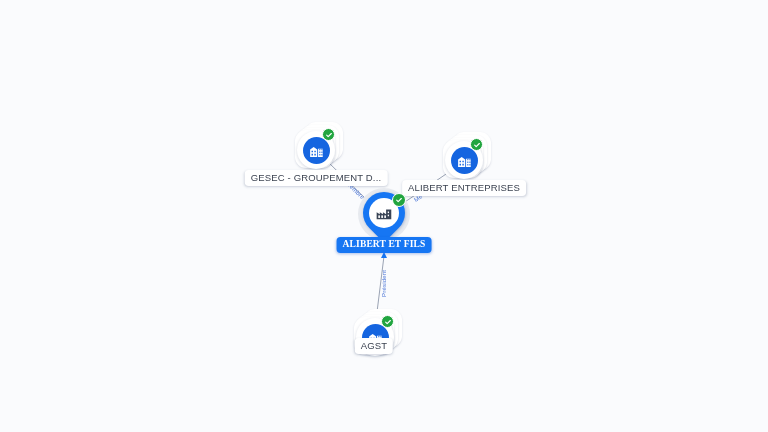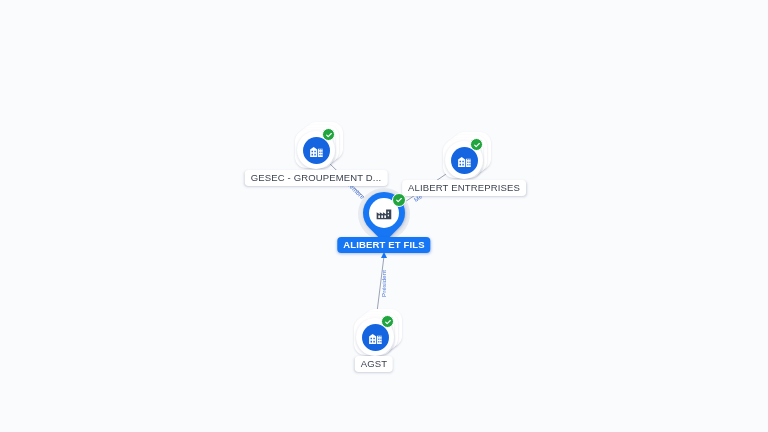--- a/index.html
+++ b/index.html
@@ -113,20 +113,21 @@
     border-radius: 4px;
     box-shadow: 0 1px 2.5px rgba(40,60,100,0.22);
     line-height: 1;
   }
   .caption.selected {
     background: #1676f3;
     color: #ffffff;
     font-weight: bold;
     font-size: 9.5px;
     box-shadow: 0 1px 3px rgba(20,80,200,0.35);
+    font-family: Liberation Serif, serif;
   }
 
   
   .pin-halo {
     position: absolute;
     left: -26px;
     top: -26px;
     width: 52px;
     height: 52px;
     border-radius: 50%;
@@ -257,21 +258,21 @@
           <path fill="#ffffff" d="M3 21V10.5l5-3.6 5 3.6V21H3zm2-2h2v-2.4H5V19zm4 0h2v-2.4H9V19zM5 14.6h2v-2.4H5v2.4zm4 0h2v-2.4H9v2.4z"></path>
           <path fill="#ffffff" d="M14.2 21V9.6h6.6V21h-6.6zm1.8-2h1.4v-1.9H16V19zm3 0h1.2v-1.9H19V19zm-3-3.6h1.4v-1.9H16v1.9zm3 0h1.2v-1.9H19v1.9zm-3-3.6h1.4V10H16v1.8zm3 0h1.2V10H19v1.8z"></path>
         </svg>
       </div>
     </div>
     <div class="verified" style="left:6px; top:-20px;">
       <svg width="8" height="8" viewBox="0 0 24 24" aria-hidden="true">
         <path fill="none" stroke="#ffffff" stroke-width="3.4" stroke-linecap="round" stroke-linejoin="round" d="M5 12.5l4.5 4.5L19 7.5"></path>
       </svg>
     </div>
-    <div class="caption" style="left:-1px; top:21px;">AGST</div>
+    <div class="caption" style="left:-1px; top:3px;">AGST</div>
   </div>
 
   <div class="node" style="left:384px; top:214px;">
     <div class="pin-halo"></div>
     <div class="pin">
       <div class="drop"></div>
       <div class="inner">
         <svg width="18" height="18" viewBox="0 0 24 24" aria-hidden="true">
           <path fill="#3a4556" d="M2.2 20.4V11l4.2 2.6V11l4.2 2.6V11l4.2 2.6V7.3h6.9v13.1H2.2z"></path>
           <rect x="4.4" y="15.2" width="2.2" height="3.4" fill="#ffffff"></rect>

